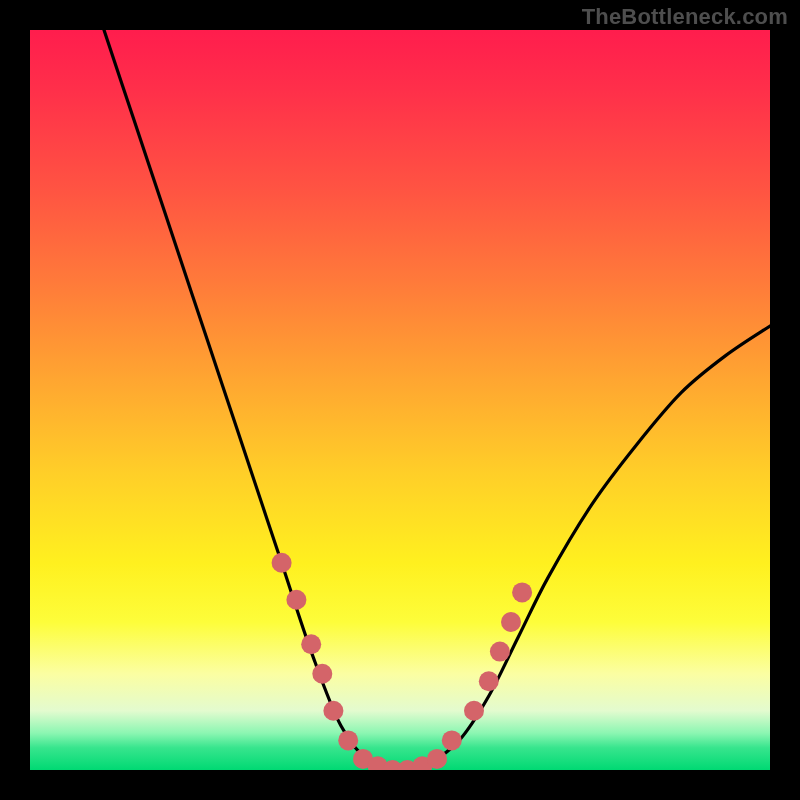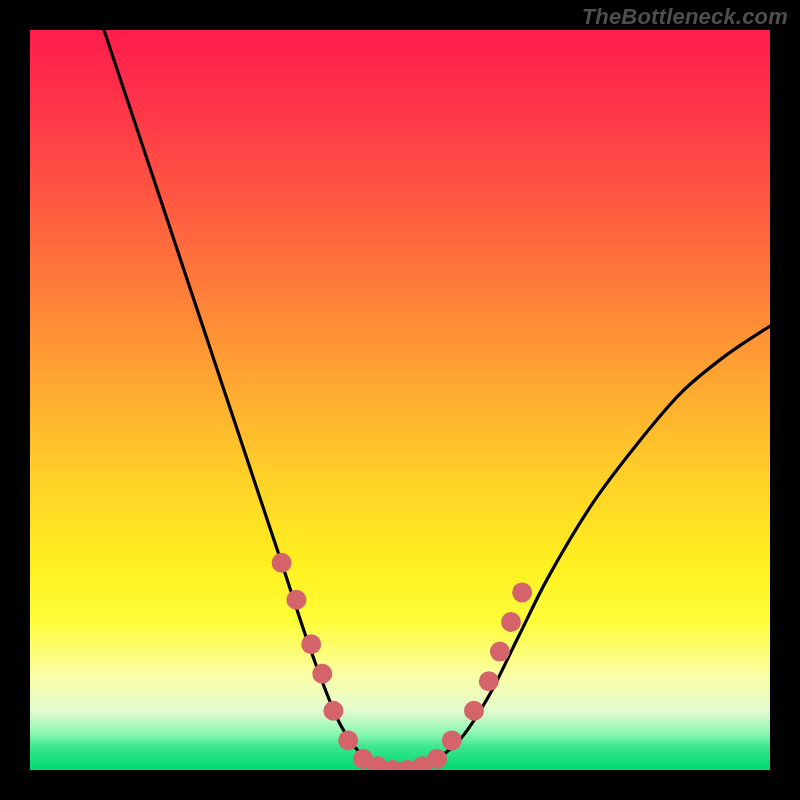--- a/index.html
+++ b/index.html
@@ -13,21 +13,20 @@
   .watermark {
     position: absolute;
     top: 4px;
     right: 12px;
     font-family: Arial, Helvetica, sans-serif;
     font-size: 22px;
     font-weight: 600;
     color: #4e4e4e;
     letter-spacing: 0.2px;
     z-index: 10;
-    font-style: italic;
   }
   .plot {
     position: absolute;
     left: 30px;
     top: 30px;
     width: 740px;
     height: 740px;
     overflow: hidden;
   }
   .gradient {

